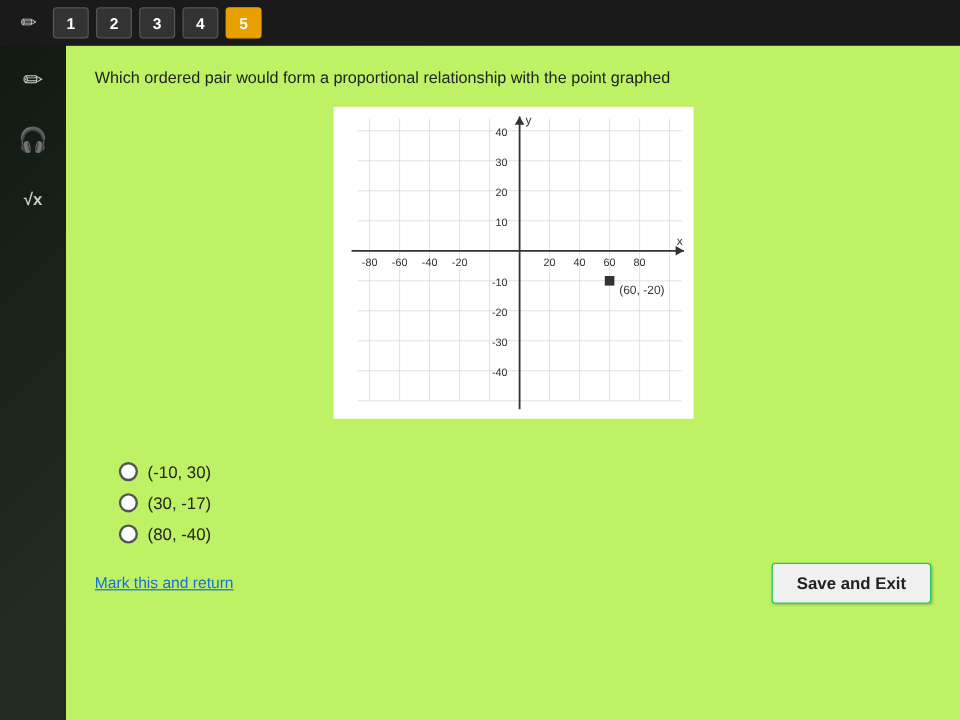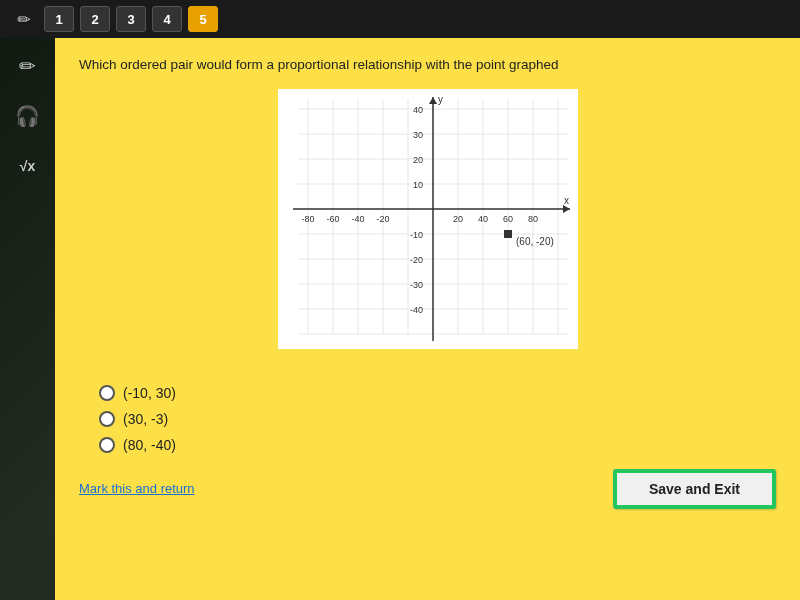--- a/index.html
+++ b/index.html
@@ -97,21 +97,21 @@
       border-radius: 4px;
     }
 
     
     .content-card {
       position: absolute;
       top: 38px;
       left: 55px;
       right: 0;
       bottom: 0;
-      background: #fde047;
+      background: #bef264;
       padding: 18px 24px 16px 24px;
       overflow-y: auto;
     }
 
     .question-text {
       font-size: 13.5px;
       color: #222;
       margin-bottom: 14px;
       line-height: 1.4;
     }
@@ -163,23 +163,23 @@
 
     .mark-link {
       color: #1a6fd4;
       font-size: 13px;
       text-decoration: underline;
       cursor: pointer;
     }
 
     .save-exit-btn {
       background: #f0f0f0;
-      border: 4px solid #22c55e;
+      border: 1px solid #22c55e;
       border-radius: 3px;
-      padding: 8px 32px;
+      padding: 8px 20px;
       font-size: 14px;
       font-weight: bold;
       color: #222;
       cursor: pointer;
       box-shadow: 1px 1px 2px rgba(0,0,0,0.2);
     }
   </style>
 </head>
 <body>
 
@@ -268,21 +268,21 @@
     </svg>
   </div>
 
   <div class="answer-choices">
     <div class="answer-choice">
       <div class="radio-circle"></div>
       <span>(-10, 30)</span>
     </div>
     <div class="answer-choice">
       <div class="radio-circle"></div>
-      <span>(30, -3)</span>
+      <span>(30, -17)</span>
     </div>
     <div class="answer-choice">
       <div class="radio-circle"></div>
       <span>(80, -40)</span>
     </div>
   </div>
 
   <div class="footer">
     <span class="mark-link">Mark this and return</span>
     <button class="save-exit-btn">Save and Exit</button>

